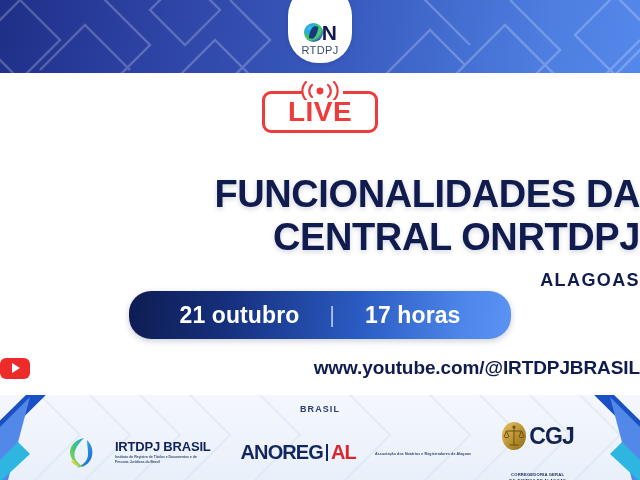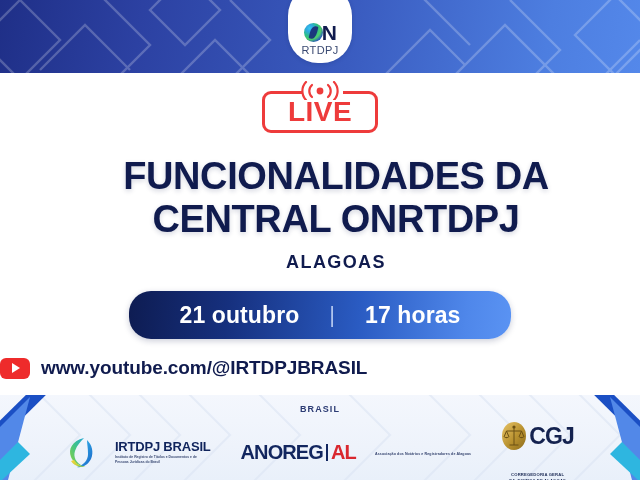--- a/index.html
+++ b/index.html
@@ -145,22 +145,22 @@
     top: -13px;
     transform: translateX(-50%);
     width: 46px;
     height: 19px;
   }
 
   
   .title-block {
     position: absolute;
     left: 0; right: 0;
-    top: 82px;
-    text-align: center;
+    top: 100px;
+    text-align: right;
     padding-left: 32px;
   }
   .title-l1, .title-l2 {
     font-size: 38px;
     font-weight: 800;
     color: #101b4e;
     letter-spacing: -.4px;
     line-height: 1.12;
     text-shadow: 0 2px 5px rgba(16,27,78,.18);
   }
@@ -200,21 +200,21 @@
     opacity: .85;
   }
 
   
   .yt-row {
     position: absolute;
     left: 0; right: 0;
     top: 284px;
     display: flex;
     align-items: center;
-    justify-content: flex-start;
+    justify-content: space-between;
     gap: 11px;
   }
   .yt-icon {
     width: 30px;
     height: 21px;
     background: #ee2b2b;
     border-radius: 6px;
     display: flex;
     align-items: center;
     justify-content: center;

